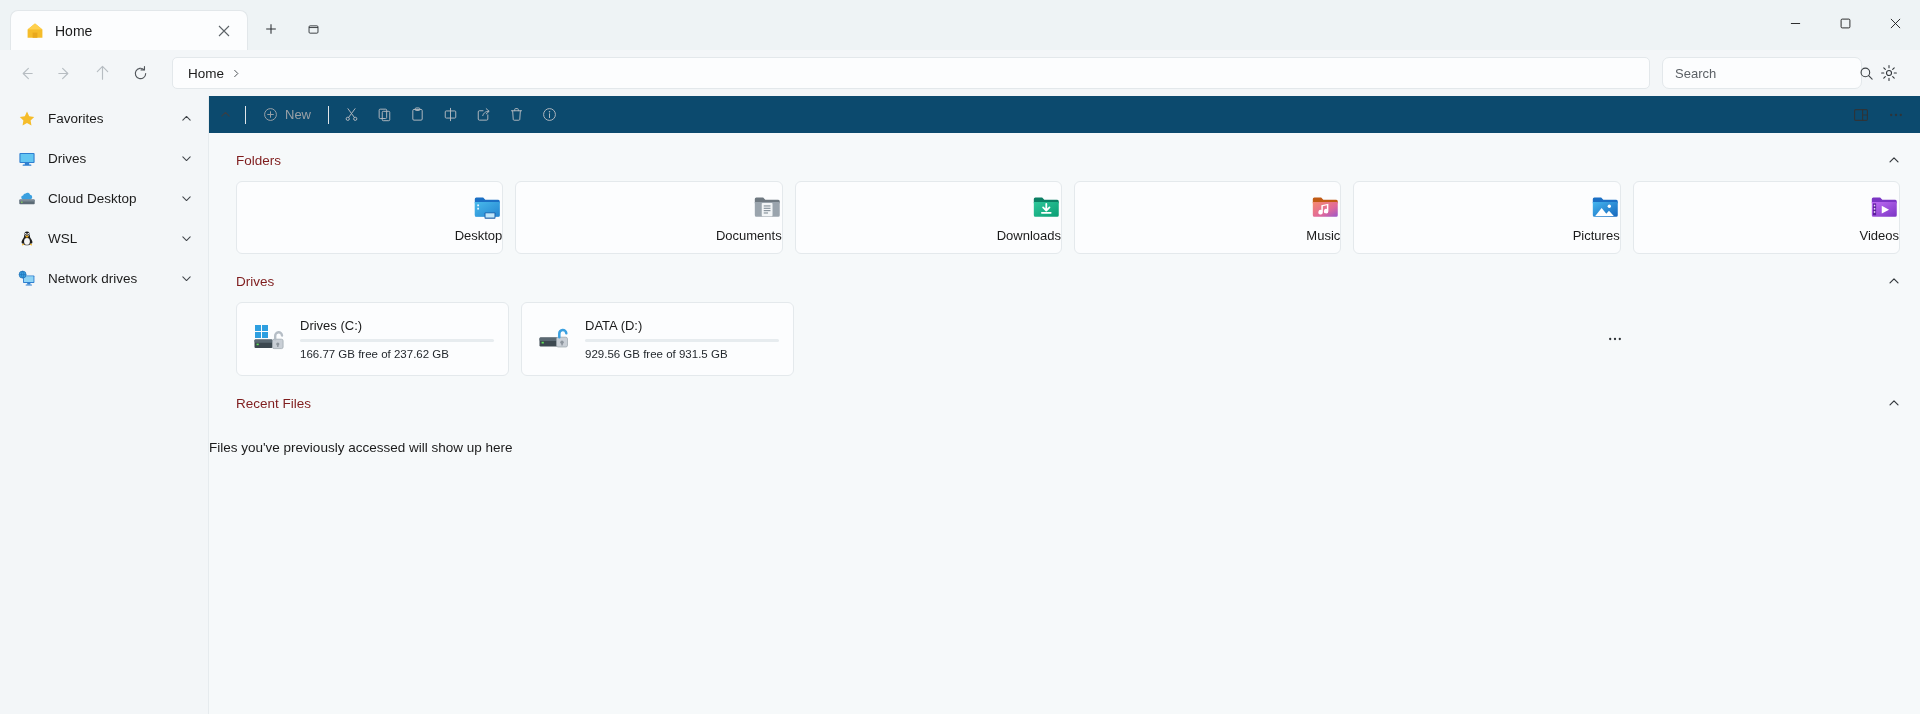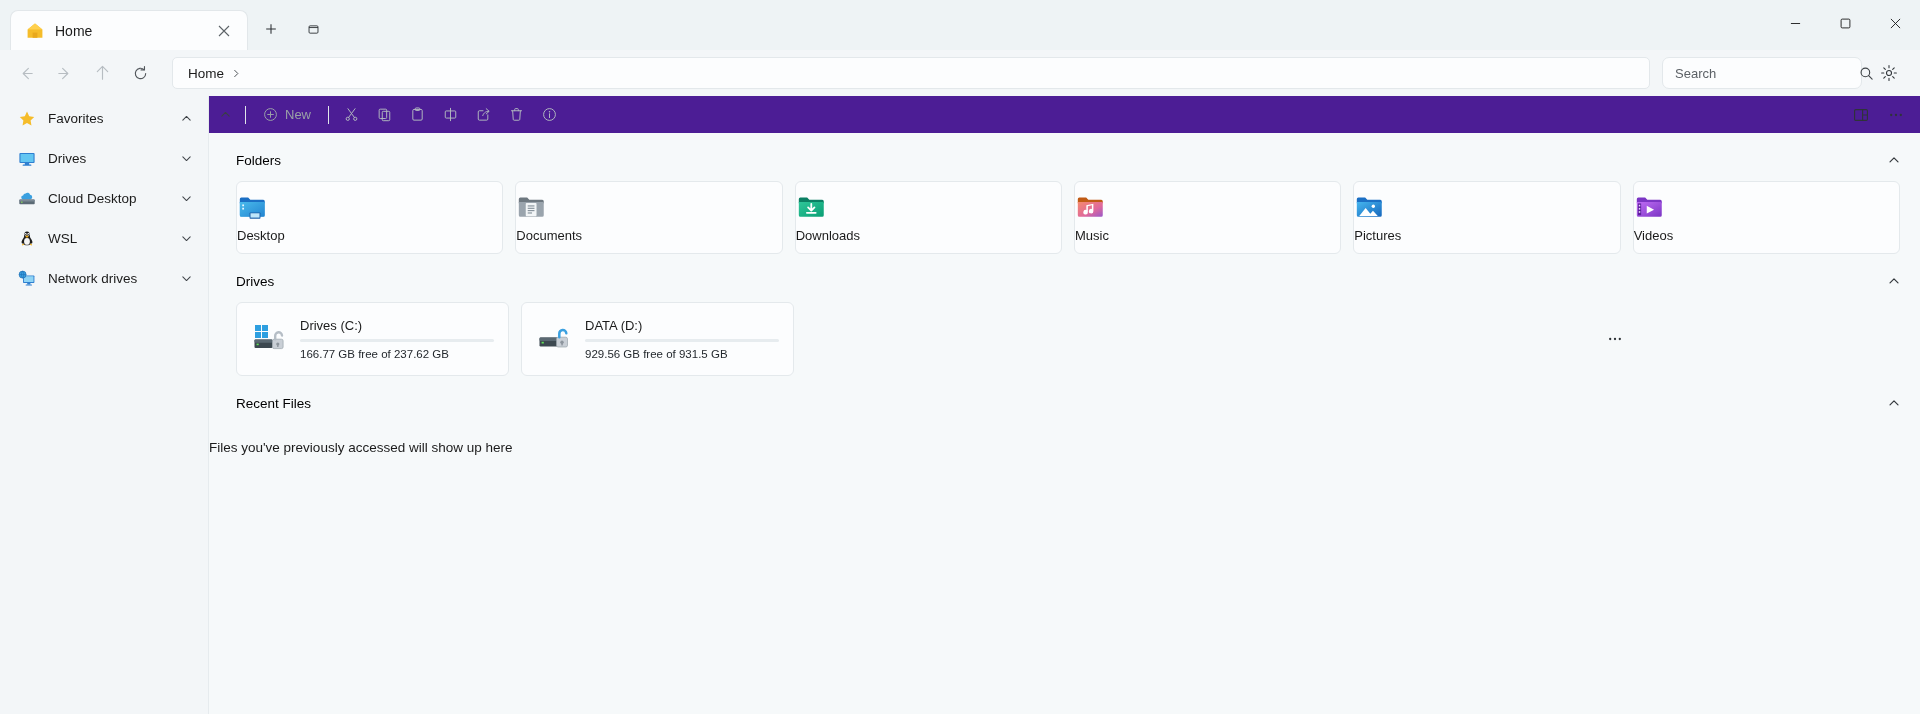--- a/index.html
+++ b/index.html
@@ -135,21 +135,21 @@
   .side-chev { color: #40454a; display: flex; align-items: center; }
   .side-chev svg { width: 11px; height: 11px; }
 
   
   .main { flex: 1; display: flex; flex-direction: column; min-width: 0; background: #f6f9fa; }
 
   .toolbar {
     height: 37px; min-height: 37px;
     display: flex; align-items: center;
     padding: 0 8px 0 2px;
-    background: #4c1d95;
+    background: #0c4a6e;
     text-align: right;
   }
   .tb-collapse { width: 28px; height: 28px; display:flex; align-items:center; justify-content:center; color:#3a3f44; }
   .tb-collapse svg { width: 11px; height: 11px; }
   .tb-sep { width: 1px; height: 18px; background: #e1e6ea; margin: 0 6px; }
   .tb-new {
     height: 28px; display: flex; align-items: center; gap: 7px;
     padding: 0 11px; border-radius: 5px; color: #9aa1a7; font-size: 13px;
   }
   .tb-new svg { width: 15px; height: 15px; }
@@ -169,37 +169,37 @@
   .tb-rbtn svg { width: 16px; height: 16px; }
 
   .content { flex: 1; overflow: auto; padding: 0 0 20px 0; }
 
   .section-head {
     display: flex; align-items: center;
     padding: 0 16px 0 27px;
     height: 30px;
     margin-top: 12px;
   }
-  .section-title { font-size: 13.5px; color: #000000; flex: 1; }
+  .section-title { font-size: 13.5px; color: #7f1d1d; flex: 1; }
   .section-chev { color: #32373b; display: flex; align-items: center; padding: 4px; border-radius: 4px; }
   .section-chev svg { width: 12px; height: 12px; }
 
   
   .folder-grid {
     display: flex; gap: 12px;
     padding: 6px 20px 0 27px;
   }
   .folder-card {
     flex: 1;
     height: 73px;
     background: #fcfdfe;
     border: 1px solid #e4e9ec;
     border-radius: 6px;
     display: flex; flex-direction: column;
-    align-items: flex-start; justify-content: center;
+    align-items: flex-end; justify-content: center;
     gap: 6px;
   }
   .folder-icon { width: 30px; height: 30px; }
   .folder-label { font-size: 13px; color: #1b1b1b; }
 
   
   .drive-grid { display: flex; gap: 12px; padding: 6px 20px 0 27px; align-items: flex-start; }
   .drive-card {
     width: 273px;
     height: 74px;

